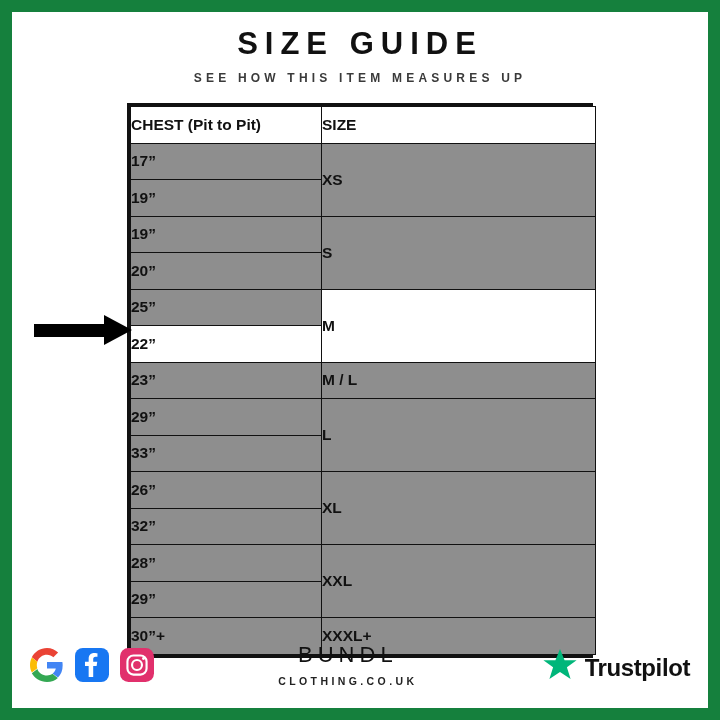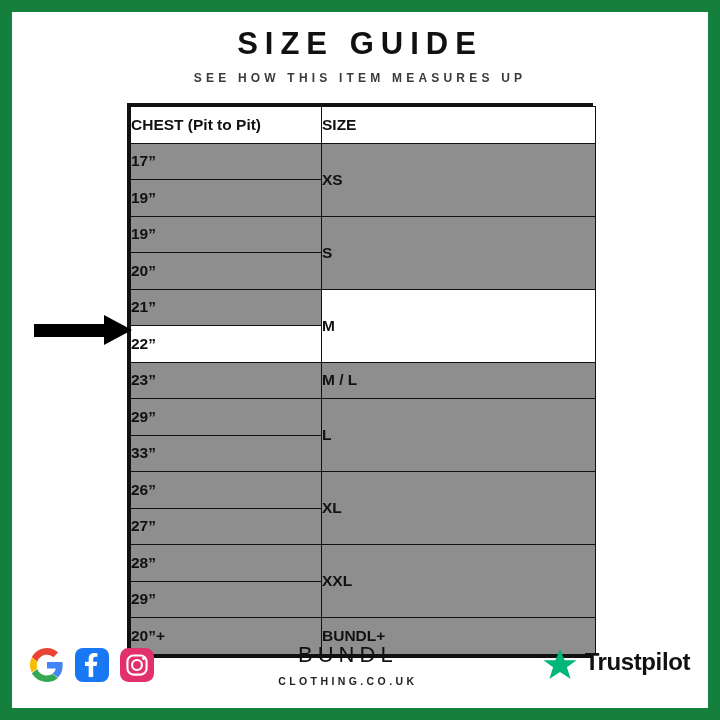--- a/index.html
+++ b/index.html
@@ -139,21 +139,21 @@
   }
   .brand .brand-sub {
     font-size: 10.5px;
     font-weight: bold;
     letter-spacing: 3.4px;
     color: #222222;
     margin-top: 8px;
   }
   .trustpilot {
     display: flex;
-    align-items: flex-start;
+    align-items: flex-end;
     gap: 7px;
   }
   .trustpilot .tp-label {
     font-size: 24px;
     font-weight: bold;
     color: #111111;
     letter-spacing: -0.4px;
   }
 </style>
 </head>
@@ -183,21 +183,21 @@
 
           <tr>
             <td class="col-chest grey">19”</td>
             <td class="col-size grey" rowspan="2">S</td>
           </tr>
           <tr>
             <td class="col-chest grey">20”</td>
           </tr>
 
           <tr>
-            <td class="col-chest grey">21”</td>
+            <td class="col-chest grey">25”</td>
             <td class="col-size white" rowspan="2">M</td>
           </tr>
           <tr>
             <td class="col-chest white">22”</td>
           </tr>
 
           <tr>
             <td class="col-chest grey">23”</td>
             <td class="col-size grey">M / L</td>
           </tr>
@@ -208,34 +208,34 @@
           </tr>
           <tr>
             <td class="col-chest grey">33”</td>
           </tr>
 
           <tr>
             <td class="col-chest grey">26”</td>
             <td class="col-size grey" rowspan="2">XL</td>
           </tr>
           <tr>
-            <td class="col-chest grey">27”</td>
+            <td class="col-chest grey">32”</td>
           </tr>
 
           <tr>
             <td class="col-chest grey">28”</td>
             <td class="col-size grey" rowspan="2">XXL</td>
           </tr>
           <tr>
             <td class="col-chest grey">29”</td>
           </tr>
 
           <tr>
-            <td class="col-chest grey">20”+</td>
-            <td class="col-size grey">BUNDL+</td>
+            <td class="col-chest grey">30”+</td>
+            <td class="col-size grey">XXXL+</td>
           </tr>
         </tbody>
       </table>
     </div>
 
     <div class="arrow">
       <div class="shaft"></div>
       <div class="head"></div>
     </div>
 

